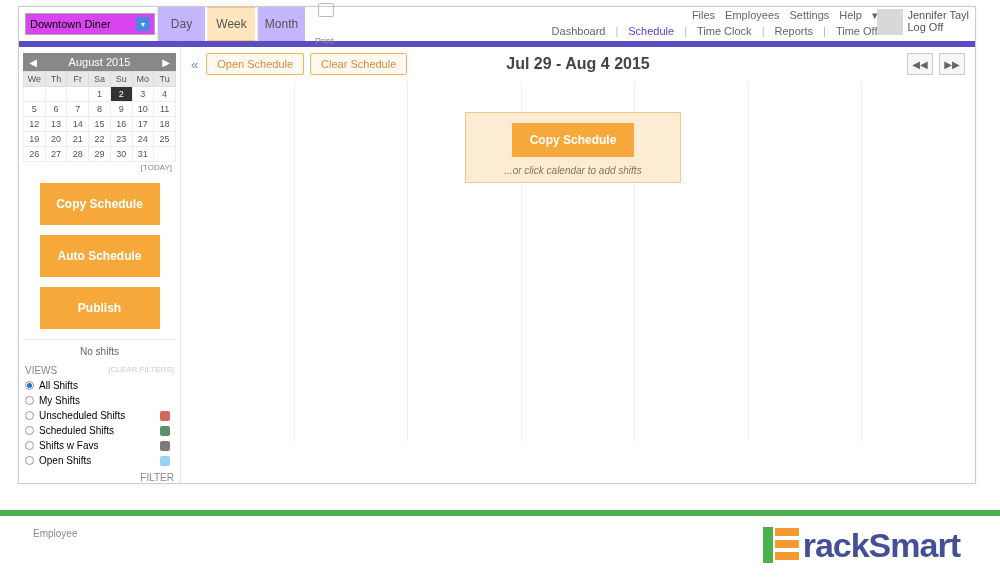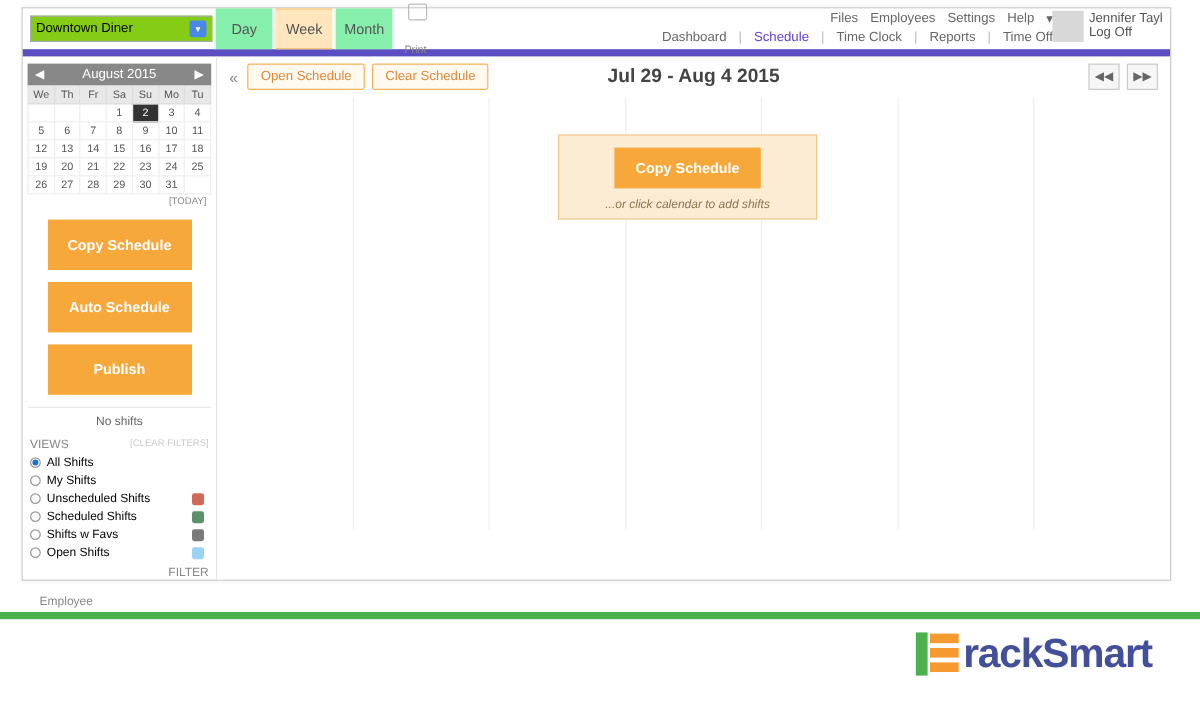--- a/index.html
+++ b/index.html
@@ -24,30 +24,30 @@
   }
   .topbar {
     height: 34px;
     display: flex;
     align-items: center;
     padding: 0 6px;
     gap: 2px;
     position: relative;
   }
   .location-select {
-    width: 152px;
+    width: 130px;
     height: 22px;
     border: 1px solid #aaa;
     font-size: 11px;
     padding: 0 4px;
     position: relative;
     display: flex;
     align-items: center;
     justify-content: space-between;
-    background: #84cc16;
+    background: #d946ef;
     gap: 13px;
   }
   .location-select .sel-arrow {
     width: 14px;
     height: 14px;
     background: #4a88e5;
     display: flex;
     align-items: center;
     justify-content: center;
     color: #fff;
@@ -57,21 +57,21 @@
   .view-btn {
     height: 34px;
     width: 48px;
     display: flex;
     align-items: center;
     justify-content: center;
     font-size: 12px;
     color: #555;
     border-left: 1px solid #eee;
     cursor: pointer;
-    background: #86efac;
+    background: #c4b5fd;
   }
   .view-btn.active {
     background: #ffe6bf;
     border-top: 1px solid #f5c77d;
     border-bottom: 1px solid #f5c77d;
   }
   .print-group {
     margin-left: 8px;
     display: flex;
     flex-direction: column;
@@ -254,20 +254,21 @@
     margin-top: 6px;
     color: #888;
     font-size: 10px;
     padding: 0 2px;
     text-align: right;
   }
   .filter-item {
     color: #888;
     font-size: 10px;
     padding: 13px 10px;
+    margin-top: 32px;
   }
   .main {
     flex: 1;
     position: relative;
   }
   .toolbar {
     display: flex;
     align-items: center;
     padding: 6px 8px;
     gap: 6px;

